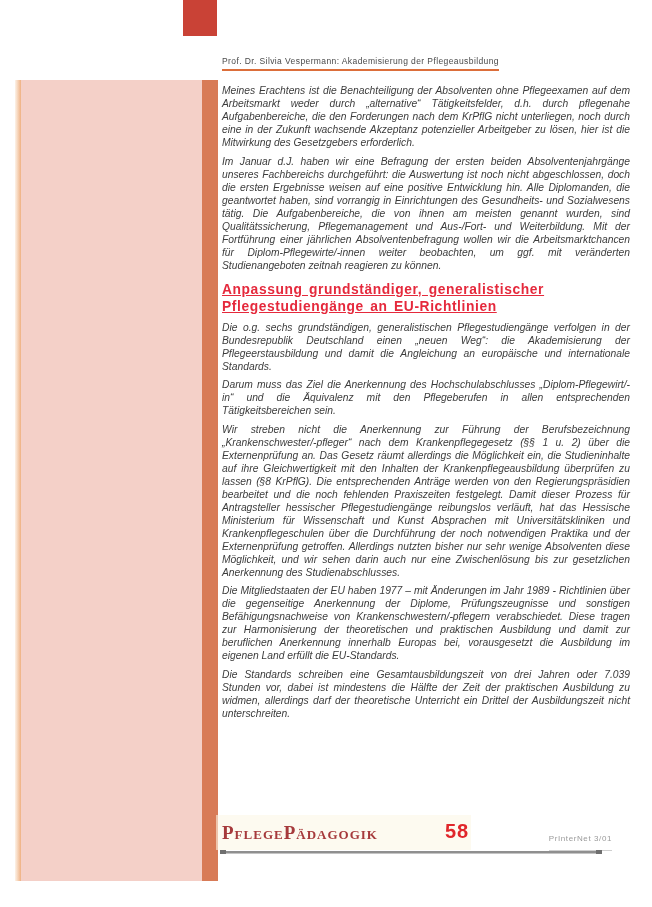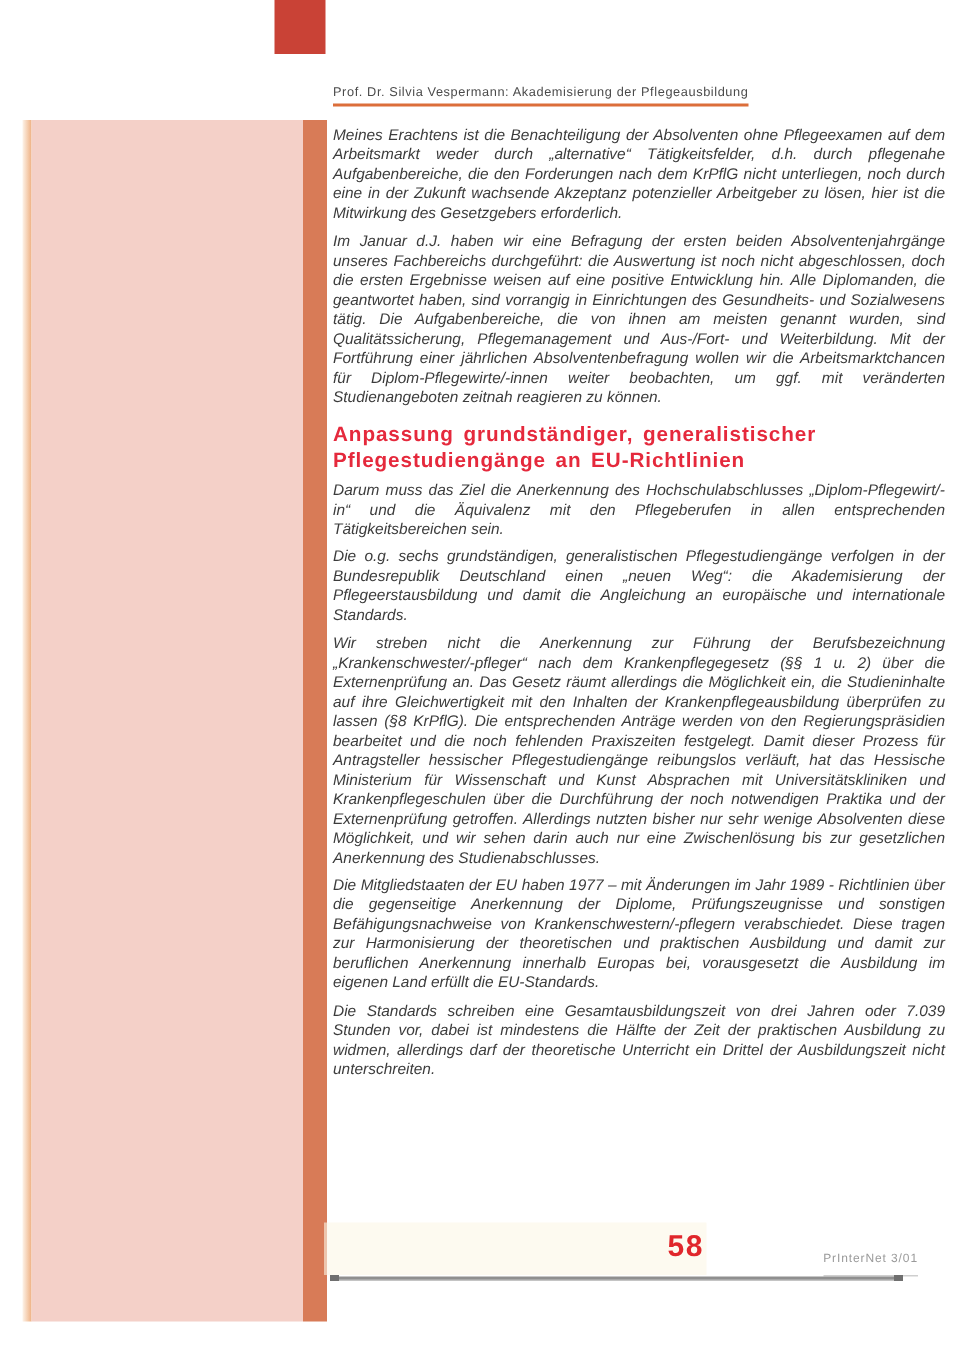--- a/index.html
+++ b/index.html
@@ -26,21 +26,21 @@
   
   .running-header{position:absolute;left:222px;top:56px;
     font-size:8.5px;color:#4a4a4a;letter-spacing:.4px;
     padding-bottom:3px;border-bottom:2.5px solid var(--underline_orange);}
 
   
   .content{position:absolute;left:222px;top:84px;width:408px;color:var(--body_text);}
   .para{margin:0 0 5.5px 0;font-size:10.3px;line-height:13px;
     text-align:justify;text-justify:inter-word;hyphens:auto;font-style:italic;-webkit-hyphens:auto;}
   .section-heading{margin:9px 0 6px 0;font-size:13.8px;line-height:17px;
-    font-weight:bold;color:var(--heading_red);letter-spacing:.6px;word-spacing:2px;}
+    font-weight:bold;color:var(--heading_red);letter-spacing:.6px;word-spacing:2px;text-decoration:underline;}
 
   
   .footer-tint{position:absolute;left:216px;top:815px;width:255px;height:35px;
     background:#fbf6e6;opacity:.6;}
   .footer{position:absolute;left:222px;top:818px;width:408px;height:40px;}
   .journal-title{font-family:"Liberation Serif",serif;font-variant:small-caps;
     font-weight:bold;font-size:19px;letter-spacing:1px;color:var(--footer_maroon);
     position:absolute;left:0;top:4px;}
   .page-number{position:absolute;left:223px;top:2px;font-size:20px;font-weight:bold;
     color:var(--pagenum_red);letter-spacing:1px;}
@@ -68,28 +68,29 @@
 
   <div class="content">
     <div>
         <p class="para">Meines Erachtens ist die Benachteiligung der Absolventen ohne Pflegeexamen auf dem Arbeitsmarkt weder durch „alternative“ Tätigkeitsfelder, d.h. durch pflegenahe Aufgabenbereiche, die den Forderungen nach dem KrPflG nicht unterliegen, noch durch eine in der Zukunft wachsende Akzeptanz potenzieller Arbeitgeber zu lösen, hier ist die Mitwirkung des Gesetzgebers erforderlich.</p>
         <p class="para">Im Januar d.J. haben wir eine Befragung der ersten beiden Absolventenjahrgänge unseres Fachbereichs durchgeführt: die Auswertung ist noch nicht abgeschlossen, doch die ersten Ergebnisse weisen auf eine positive Entwicklung hin. Alle Diplomanden, die geantwortet haben, sind vorrangig in Einrichtungen des Gesundheits- und Sozialwesens tätig. Die Aufgabenbereiche, die von ihnen am meisten genannt wurden, sind Qualitätssicherung, Pflegemanagement und Aus-/Fort- und Weiterbildung. Mit der Fortführung einer jährlichen Absolventenbefragung wollen wir die Arbeitsmarktchancen für Diplom-Pflegewirte/-innen weiter beobachten, um ggf. mit veränderten Studienangeboten zeitnah reagieren zu können.</p>
       </div>
 
     <h2 class="section-heading">Anpassung grundständiger, generalistischer Pflegestudiengänge an EU-Richtlinien</h2>
 
     <div>
+        <p class="para">Die o.g. sechs grundständigen, generalistischen Pflegestudiengänge verfolgen in der Bundesrepublik Deutschland einen „neuen Weg“: die Akademisierung der Pflegeerstausbildung und damit die Angleichung an europäische und internationale Standards.</p>
         <p class="para">Darum muss das Ziel die Anerkennung des Hochschulabschlusses „Diplom-Pflegewirt/-in“ und die Äquivalenz mit den Pflegeberufen in allen entsprechenden Tätigkeitsbereichen sein.</p>
-        <p class="para">Die o.g. sechs grundständigen, generalistischen Pflegestudiengänge verfolgen in der Bundesrepublik Deutschland einen „neuen Weg“: die Akademisierung der Pflegeerstausbildung und damit die Angleichung an europäische und internationale Standards.</p>
         <p class="para">Wir streben nicht die Anerkennung zur Führung der Berufsbezeichnung „Krankenschwester/-pfleger“ nach dem Krankenpflegegesetz (§§ 1 u. 2) über die Externenprüfung an. Das Gesetz räumt allerdings die Möglichkeit ein, die Studieninhalte auf ihre Gleichwertigkeit mit den Inhalten der Krankenpflegeausbildung überprüfen zu lassen (§8 KrPflG). Die entsprechenden Anträge werden von den Regierungspräsidien bearbeitet und die noch fehlenden Praxiszeiten festgelegt. Damit dieser Prozess für Antragsteller hessischer Pflegestudiengänge reibungslos verläuft, hat das Hessische Ministerium für Wissenschaft und Kunst Absprachen mit Universitätskliniken und Krankenpflegeschulen über die Durchführung der noch notwendigen Praktika und der Externenprüfung getroffen. Allerdings nutzten bisher nur sehr wenige Absolventen diese Möglichkeit, und wir sehen darin auch nur eine Zwischenlösung bis zur gesetzlichen Anerkennung des Studienabschlusses.</p>
         <p class="para">Die Mitgliedstaaten der EU haben 1977 – mit Änderungen im Jahr 1989 - Richtlinien über die gegenseitige Anerkennung der Diplome, Prüfungszeugnisse und sonstigen Befähigungsnachweise von Krankenschwestern/-pflegern verabschiedet. Diese tragen zur Harmonisierung der theoretischen und praktischen Ausbildung und damit zur beruflichen Anerkennung innerhalb Europas bei, vorausgesetzt die Ausbildung im eigenen Land erfüllt die EU-Standards.</p>
         <p class="para">Die Standards schreiben eine Gesamtausbildungszeit von drei Jahren oder 7.039 Stunden vor, dabei ist mindestens die Hälfte der Zeit der praktischen Ausbildung zu widmen, allerdings darf der theoretische Unterricht ein Drittel der Ausbildungszeit nicht unterschreiten.</p>
       </div>
   </div>
 
   <div class="footer-tint"></div>
   <div class="footer">
+    <span class="journal-title">PflegePädagogik</span>
     <span class="page-number">58</span>
     <span class="issue-label">PrInterNet 3/01</span>
   </div>
   <div class="footer-rule"></div>
 
 </div>
 
 </body></html>

